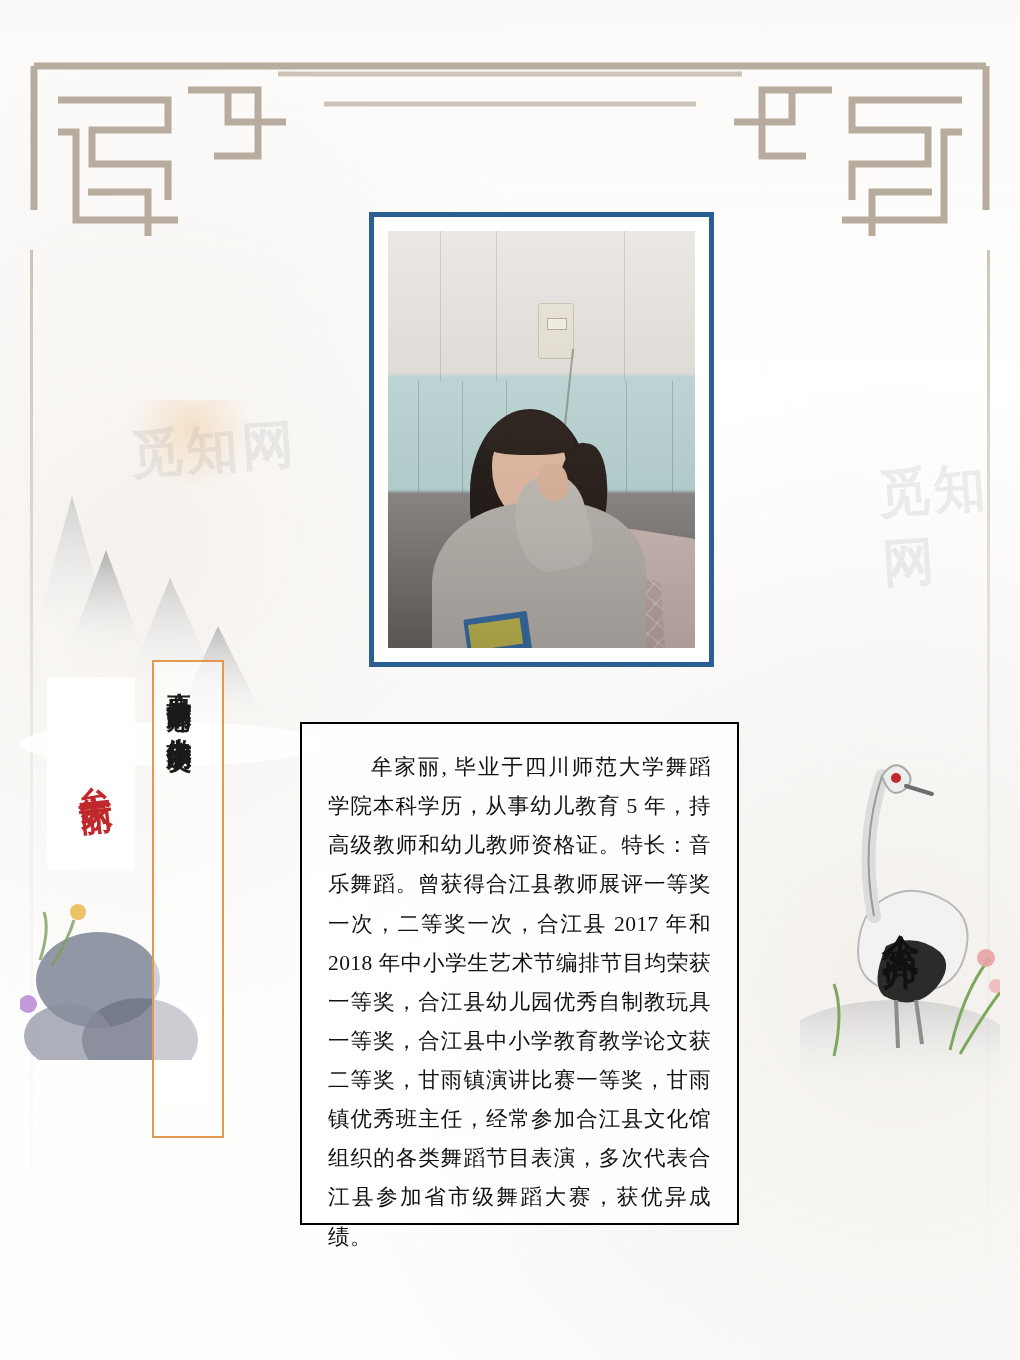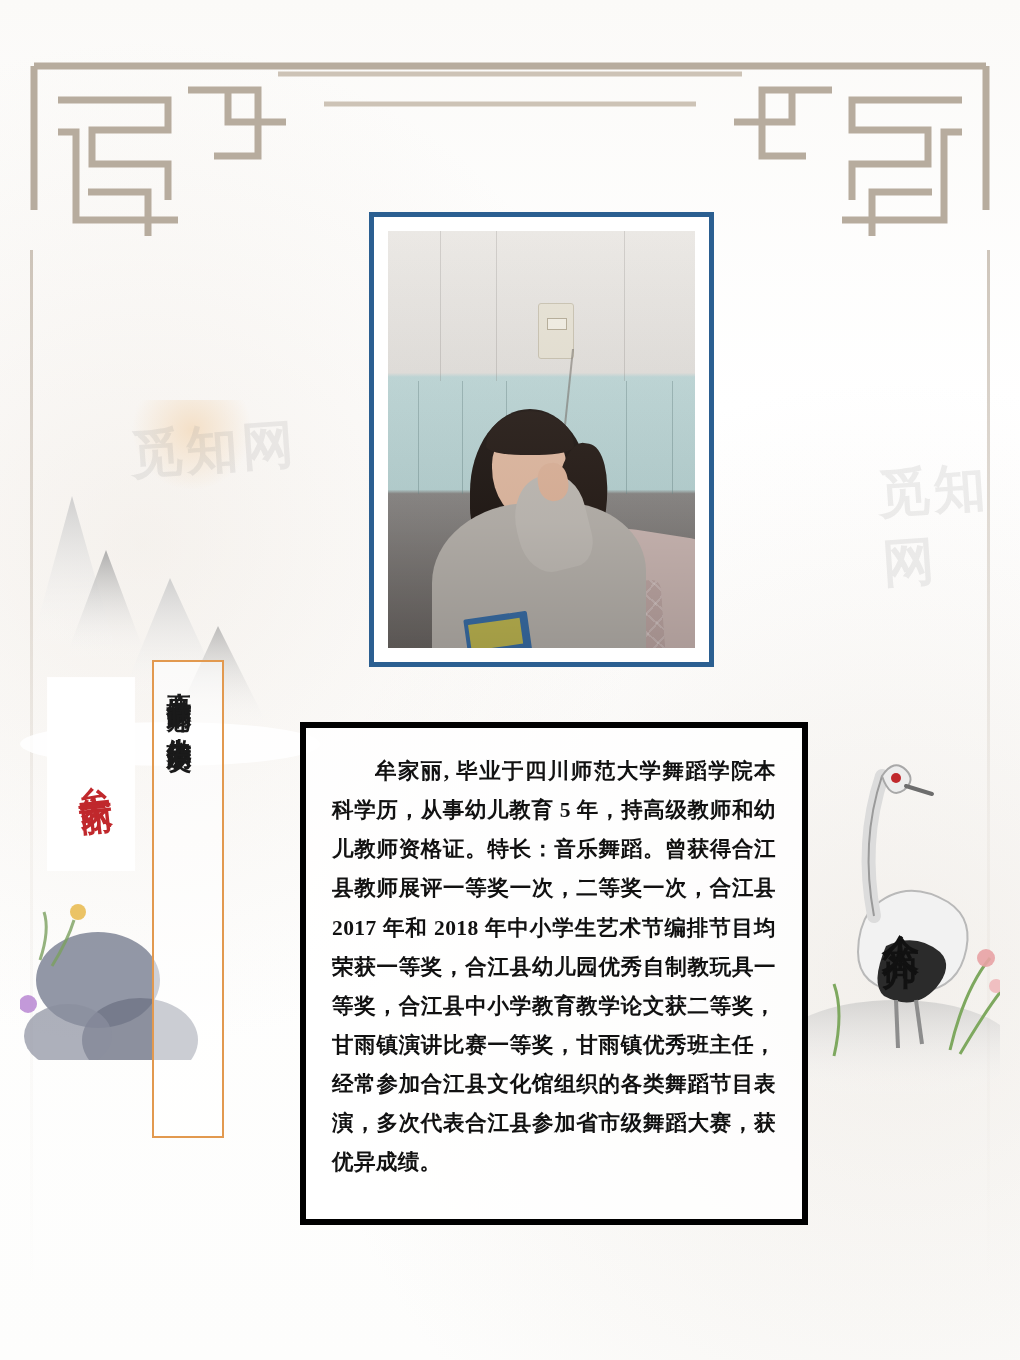--- a/index.html
+++ b/index.html
@@ -301,27 +301,26 @@
     letter-spacing: 2px;
     margin: 14px 0 0 6px;
     height: 440px;
   }
 
   
   .bio-box {
     position: absolute;
     left: 300px;
     top: 722px;
-    width: 508px;
+    width: 439px;
     height: 503px;
-    border: 6px solid #000000;
+    border: 2px solid #000000;
     background: rgba(255,255,255,0.82);
     box-sizing: border-box;
     padding: 24px 26px 20px 26px;
-    font-weight: bold;
   }
   .bio-text {
     font-family: "Liberation Serif", "DejaVu Serif", serif;
     font-size: 21.5px;
     line-height: 1.82;
     color: #111111;
     text-align: justify;
     text-indent: 2em;
     letter-spacing: 0.4px;
   }

